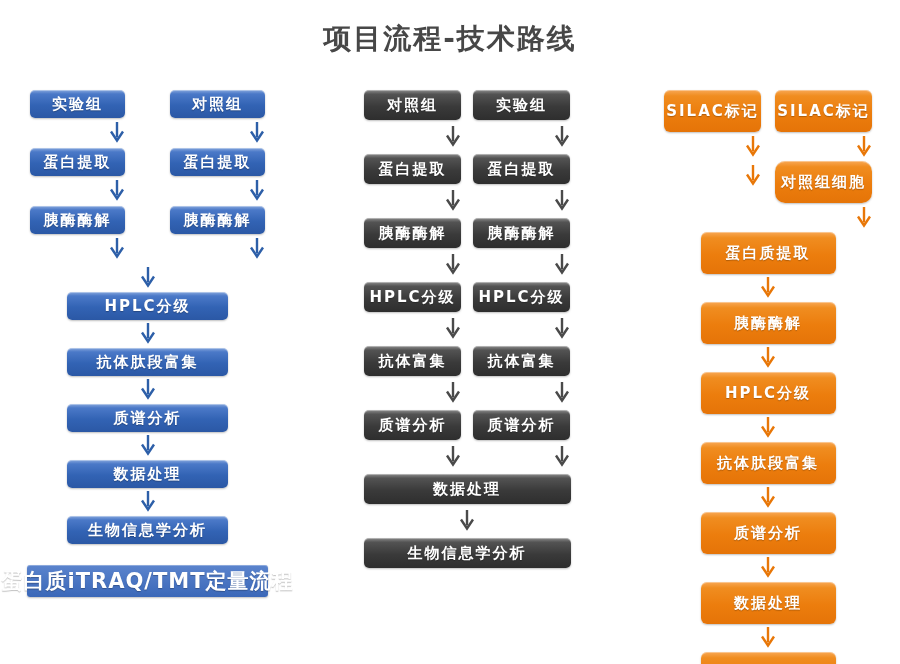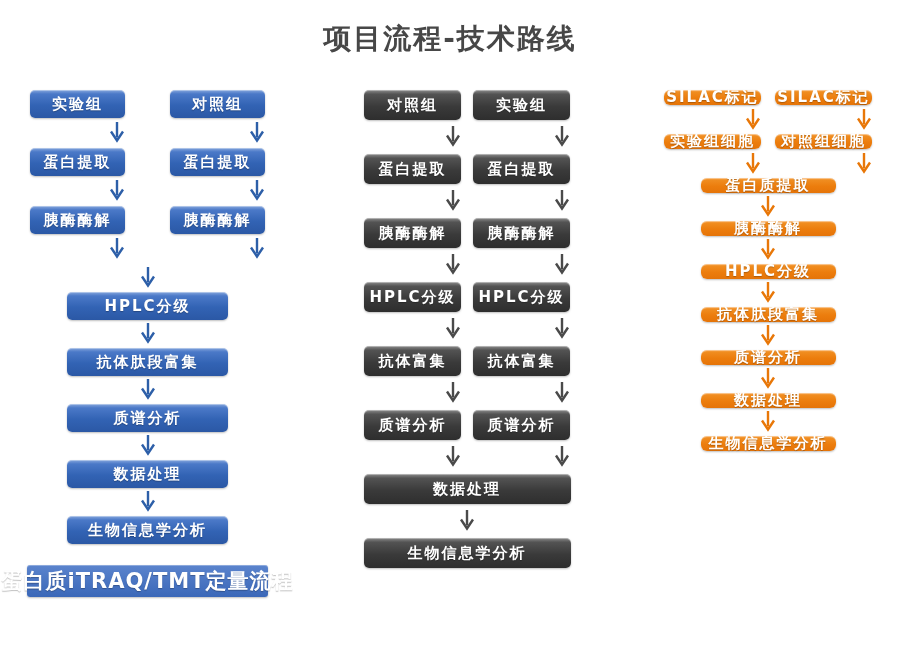--- a/index.html
+++ b/index.html
@@ -27,21 +27,21 @@
 
   .box{
     display:flex;align-items:center;justify-content:center;
     color:#ffffff;font-weight:bold;font-size:15px;letter-spacing:2px;
     border-radius:5px;white-space:nowrap;
     box-shadow:inset 0 1px 0 rgba(255,255,255,0.35), 0 1px 2px rgba(0,0,0,0.25);
     text-shadow:0 1px 1px rgba(0,0,0,0.25);
   }
   .col-itraq .box{height:28px;}
   .col-labelfree .box{height:30px;}
-  .col-silac .box{height:15px;border-radius:6px;}
+  .col-silac .box{height:42px;border-radius:6px;}
 
   .col-itraq .pair-box{width:95px;}
   .col-itraq .single-box{width:161px;}
   .col-labelfree .pair-box{width:97px;}
   .col-labelfree .single-box{width:207px;}
   .col-silac .pair-box{width:97px;}
   .col-silac .single-box{width:135px;}
 
   .arrow{display:flex;align-items:center;justify-content:center;}
   .col-itraq .sub-arrow{height:30px;}
@@ -316,41 +316,38 @@
           <div class="sub-col">
             <div class="box pair-box" style="background: linear-gradient(rgb(248, 168, 85) 0%, rgb(240, 141, 32) 14%, rgb(236, 125, 13) 55%, rgb(229, 116, 8) 100%);">
               <span class="box-label">SILAC标记</span>
             </div>
             <div class="arrow sub-arrow">
               <svg width="16" height="24" viewBox="0 0 16 24">
                 <path d="M8 1 L8 16.5" stroke="#e87708" stroke-width="2.4" fill="none"></path>
                 <path d="M2 10.5 L8 19.5 L14 10.5" stroke="#e87708" stroke-width="2.4" fill="none"></path>
               </svg>
             </div>
-            <div class="box pair-box" style="background: linear-gradient(rgb(248, 168, 85) 0%, rgb(240, 141, 32) 14%, rgb(236, 125, 13) 55%, rgb(229, 116, 8) 100%);">
-              <span class="box-label">实验组细胞</span>
-            </div>
             <div class="arrow sub-arrow">
               <svg width="16" height="24" viewBox="0 0 16 24">
                 <path d="M8 1 L8 16.5" stroke="#e87708" stroke-width="2.4" fill="none"></path>
                 <path d="M2 10.5 L8 19.5 L14 10.5" stroke="#e87708" stroke-width="2.4" fill="none"></path>
               </svg>
             </div>
           </div>
           <div class="sub-col">
             <div class="box pair-box" style="background: linear-gradient(rgb(248, 168, 85) 0%, rgb(240, 141, 32) 14%, rgb(236, 125, 13) 55%, rgb(229, 116, 8) 100%);">
               <span class="box-label">SILAC标记</span>
             </div>
             <div class="arrow sub-arrow">
               <svg width="16" height="24" viewBox="0 0 16 24">
                 <path d="M8 1 L8 16.5" stroke="#e87708" stroke-width="2.4" fill="none"></path>
                 <path d="M2 10.5 L8 19.5 L14 10.5" stroke="#e87708" stroke-width="2.4" fill="none"></path>
               </svg>
             </div>
-            <div class="box pair-box" style="background: linear-gradient(rgb(248, 168, 85) 0%, rgb(240, 141, 32) 14%, rgb(236, 125, 13) 55%, rgb(229, 116, 8) 100%);">
+            <div class="box pair-box" style="background: linear-gradient(rgb(248, 168, 85) 0%, rgb(240, 141, 32) 14%, rgb(236, 125, 13) 55%, rgb(229, 116, 8) 100%); border-radius: 10px;">
               <span class="box-label">对照组细胞</span>
             </div>
             <div class="arrow sub-arrow">
               <svg width="16" height="24" viewBox="0 0 16 24">
                 <path d="M8 1 L8 16.5" stroke="#e87708" stroke-width="2.4" fill="none"></path>
                 <path d="M2 10.5 L8 19.5 L14 10.5" stroke="#e87708" stroke-width="2.4" fill="none"></path>
               </svg>
             </div>
           </div>
         </div>

